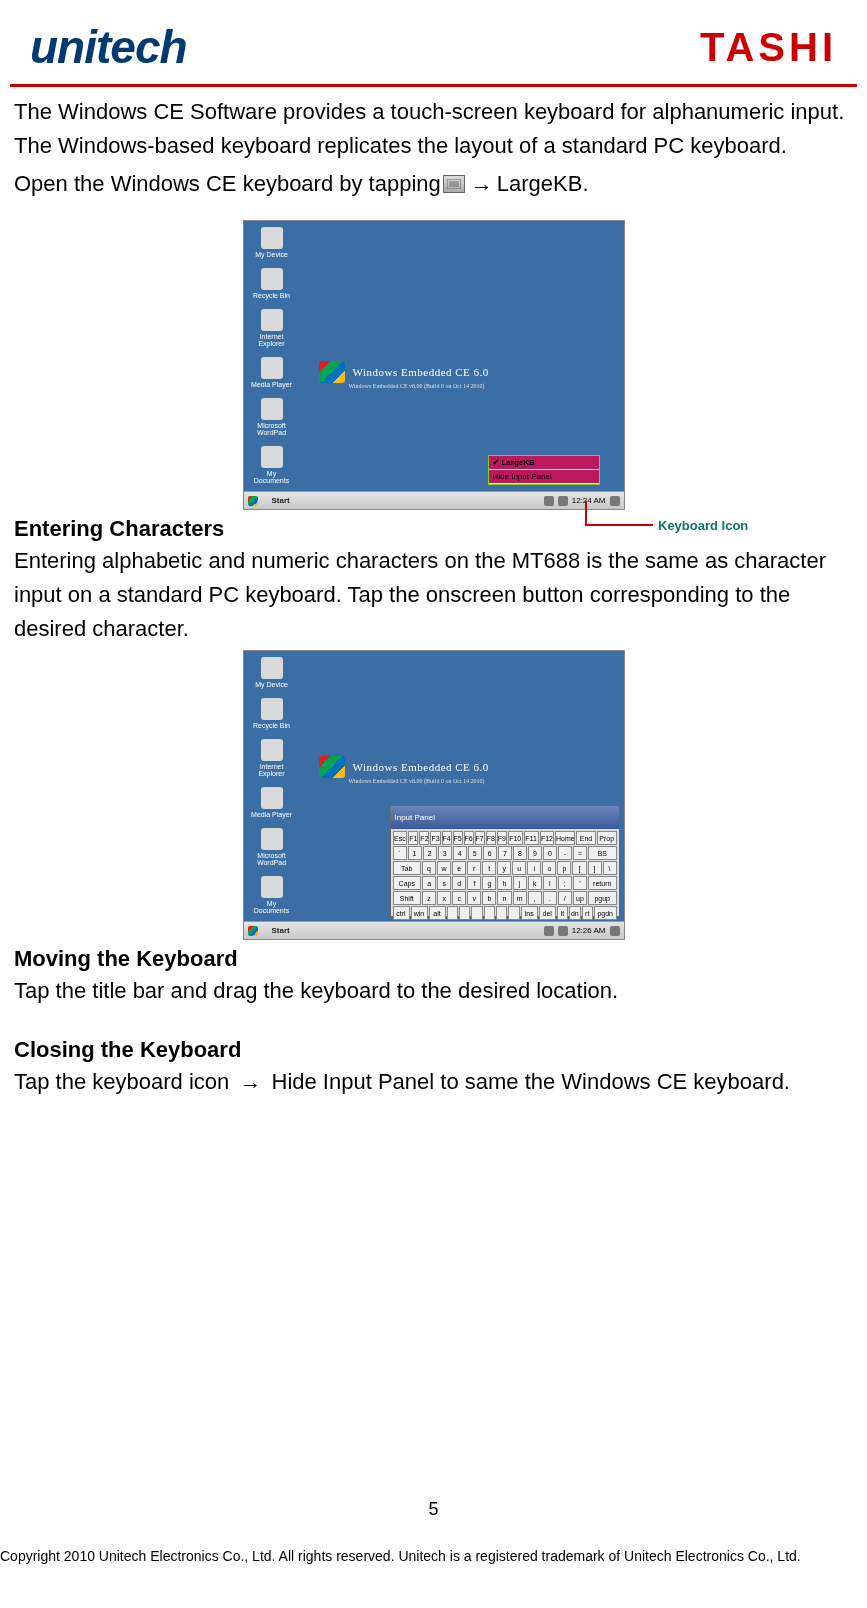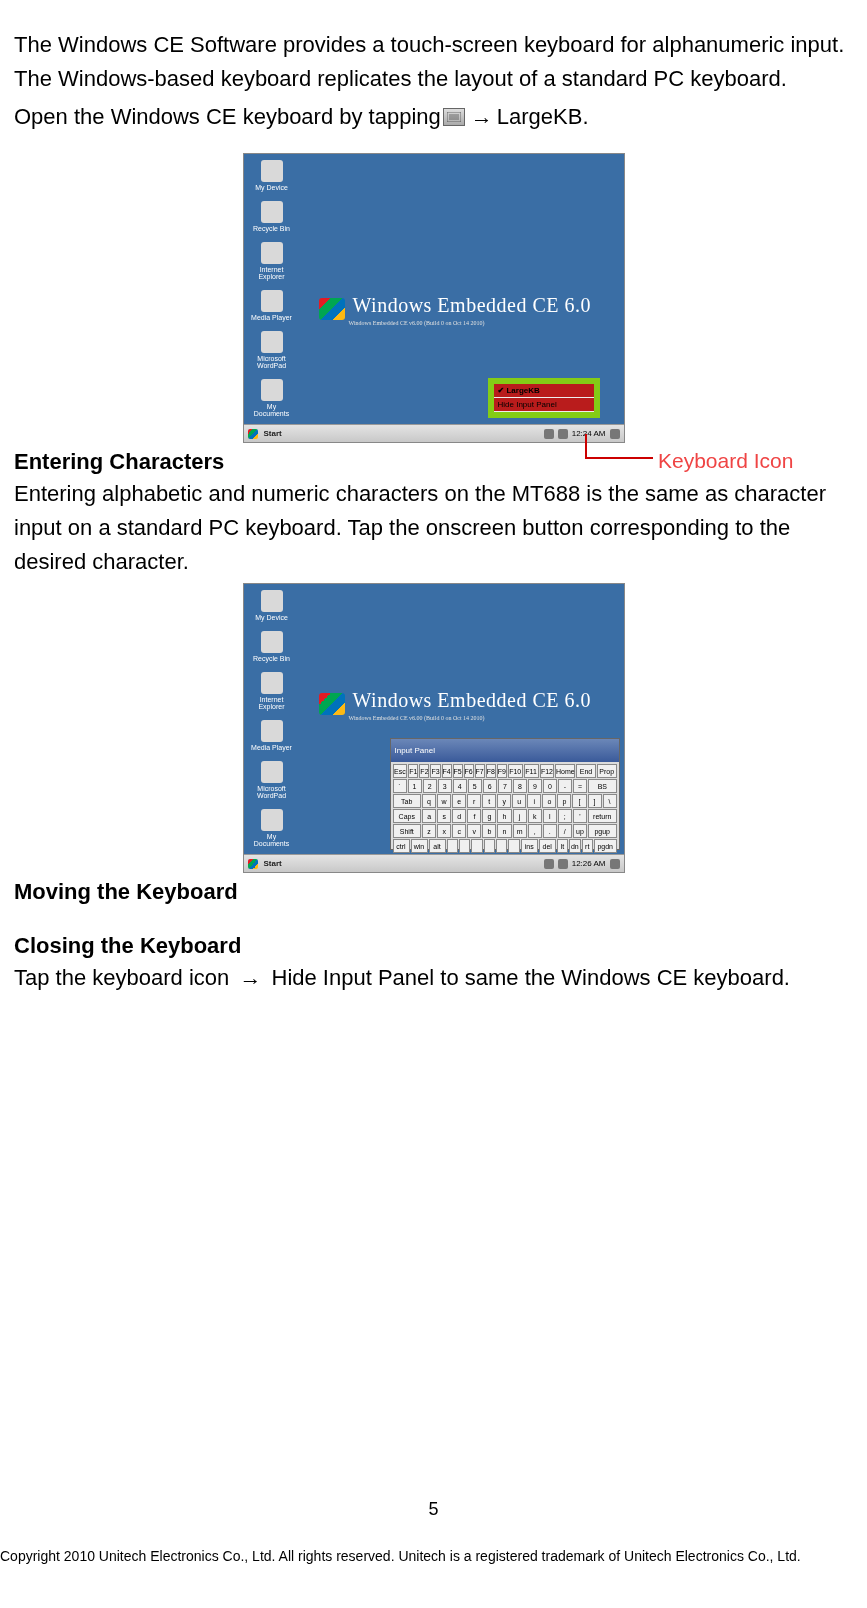--- a/index.html
+++ b/index.html
@@ -118,35 +118,35 @@
   .ce-banner .flag {
     display: inline-block;
     width: 26px;
     height: 22px;
     vertical-align: middle;
     margin-right: 4px;
     background: linear-gradient(135deg,#e31b23 0 25%, #00a651 0 50%, #0072bc 0 75%, #fdb913 0 100%);
     border-radius: 3px;
   }
   .ce-banner .big {
-    font-size: 20px;
+    font-size: 11px;
     letter-spacing: 0.5px;
   }
   .ce-banner .sub {
     font-size: 6px;
     color: #e0e0e0;
     margin-left: 30px;
   }
   .sip-popup {
     position: absolute;
     right: 24px;
     bottom: 24px;
     width: 112px;
-    background: #b91c1c;
-    border: 6px solid #84cc16;
+    background: #be185d;
+    border: 1px solid #84cc16;
     font-size: 8px;
   }
   .sip-popup div {
     padding: 2px 4px;
     border-bottom: 1px solid #eee;
   }
   .sip-popup .sel { font-weight: bold; }
   .taskbar {
     position: absolute;
     bottom: 0;
@@ -157,43 +157,43 @@
     border-top: 1px solid #999;
     display: flex;
     align-items: center;
     justify-content: space-between;
     font-size: 8px;
     padding: 0 4px;
   }
   .start-btn {
     display: flex;
     align-items: center;
-    gap: 6px;
+    gap: 14px;
     font-weight: bold;
     color: #222;
   }
   .start-btn .flag2 {
     width: 10px; height: 10px;
     background: linear-gradient(135deg,#e31b23 0 25%, #00a651 0 50%, #0072bc 0 75%, #fdb913 0 100%);
     border-radius: 2px;
   }
   .tray {
     display: flex;
     align-items: center;
     gap: 4px;
   }
   .tray .tico { width:10px;height:10px;background:#777;border-radius:2px; }
   .callout-line {
     position: absolute;
     background: #cc0000;
   }
   .callout-label {
-    color: #ef4444;
-    font-weight: normal;
-    font-size: 21px;
+    color: #0f766e;
+    font-weight: bold;
+    font-size: 13px;
     white-space: nowrap;
   }
   .screenshot2-wrap {
     display: flex;
     justify-content: center;
     margin: 4px 0 6px 0;
   }
   .screenshot2 {
     width: 382px;
     height: 290px;
@@ -258,20 +258,24 @@
     left: 0;
     right: 0;
     bottom: 44px;
     font-size: 14px;
   }
 </style>
 </head>
 <body>
 
 <div class="page">
+  <div class="header">
+    <span class="logo-unitech">unitech</span>
+    <span class="logo-tashi">TASHI</span>
+  </div>
 
   <div class="content">
 
     <div class="body-text">The Windows CE Software provides a touch-screen keyboard for alphanumeric input. The Windows-based keyboard replicates the layout of a standard PC keyboard.</div>
     <div class="tap-line">
       <span>Open the Windows CE keyboard by tapping</span>
       <span class="kb-icon-inline">
         <svg width="14" height="10" viewBox="0 0 14 10">
             <rect x="0" y="0" width="14" height="10" fill="none" stroke="#444" stroke-width="0.7"></rect>
             <line x1="2" y1="3" x2="12" y2="3" stroke="#444" stroke-width="0.7"></line>
@@ -494,20 +498,21 @@
             <span class="tico"></span>
             <span class="tico"></span>
             <span>12:26 AM</span>
             <span class="tico"></span>
           </span>
         </div>
       </div>
     </div>
 
     <div class="h2">Moving the Keyboard</div>
+    <div class="body-text">Tap the title bar and drag the keyboard to the desired location.</div>
 
     <div class="h2" style="margin-top:28px;">Closing the Keyboard</div>
     <div class="body-text">
       <span>Tap the keyboard icon </span><span class="arrow">→</span><span> Hide Input Panel to same the Windows CE keyboard.</span>
     </div>
 
   </div>
 </div>
 
 <div class="page-number">5</div>

